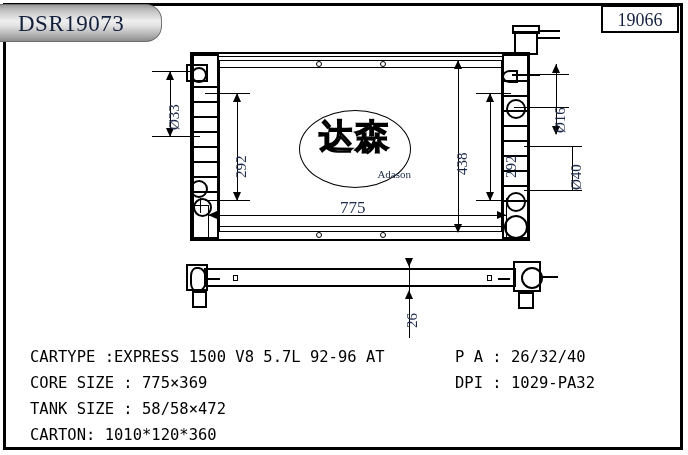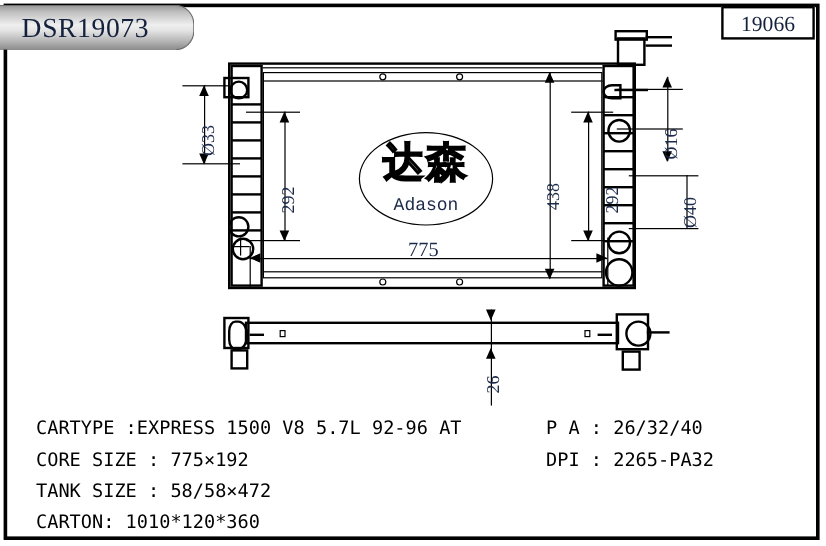--- a/index.html
+++ b/index.html
@@ -54,22 +54,22 @@
   
   .fin{position:absolute;height:0;border-top:2px solid #000;}
 
   
   .logo{position:absolute;left:299px;top:110px;width:112px;height:78px;}
   .logo .oval{position:absolute;inset:0;border:1.4px solid #000;border-radius:50%;}
   .logo .cn{position:absolute;left:0;right:0;top:7px;text-align:center;
             font-family:"DejaVu Sans",sans-serif;font-size:34px;font-weight:700;
             color:#fff;-webkit-text-stroke:1.4px #000;letter-spacing:2px;
             line-height:38px;}
-  .logo .en{position:absolute;left:0;right:0;bottom:8px;text-align:center;
-            font-family:Liberation Mono, monospace;font-size:15px;color:#1b2a4a;}
+  .logo .en{position:absolute;left:0;right:0;bottom:8px;text-align:right;
+            font-family:Liberation Serif, serif;font-size:11px;color:#1b2a4a;}
 
   
   .specs{position:absolute;left:30px;top:348px;width:630px;}
   .srow{position:relative;height:26px;}
   .slab,.sval{position:absolute;font-family:"DejaVu Sans Mono",monospace;
               font-size:15.5px;color:#000;white-space:nowrap;}
   .c1{left:0px;}
   .c2{left:425px;}
 </style>
 </head>
@@ -237,22 +237,22 @@
       <div class="dim dimv" style="left:404px;top:328px;transform:rotate(-90deg);">26</div>
     </div>
   </div>
 
   <div class="specs">
     <div class="srow">
       <div class="slab c1">CARTYPE :EXPRESS 1500 V8 5.7L 92-96 AT</div>
       <div class="sval c2">P A  :  26/32/40</div>
     </div>
     <div class="srow">
-      <div class="slab c1">CORE SIZE : 775×192</div>
-      <div class="sval c2">DPI  :  2265-PA32</div>
+      <div class="slab c1">CORE SIZE : 775×369</div>
+      <div class="sval c2">DPI  :  1029-PA32</div>
     </div>
     <div class="srow">
       <div class="slab c1">TANK SIZE : 58/58×472</div>
     </div>
     <div class="srow">
       <div class="slab c1">CARTON: 1010*120*360</div>
     </div>
   </div>
 
 </div>

